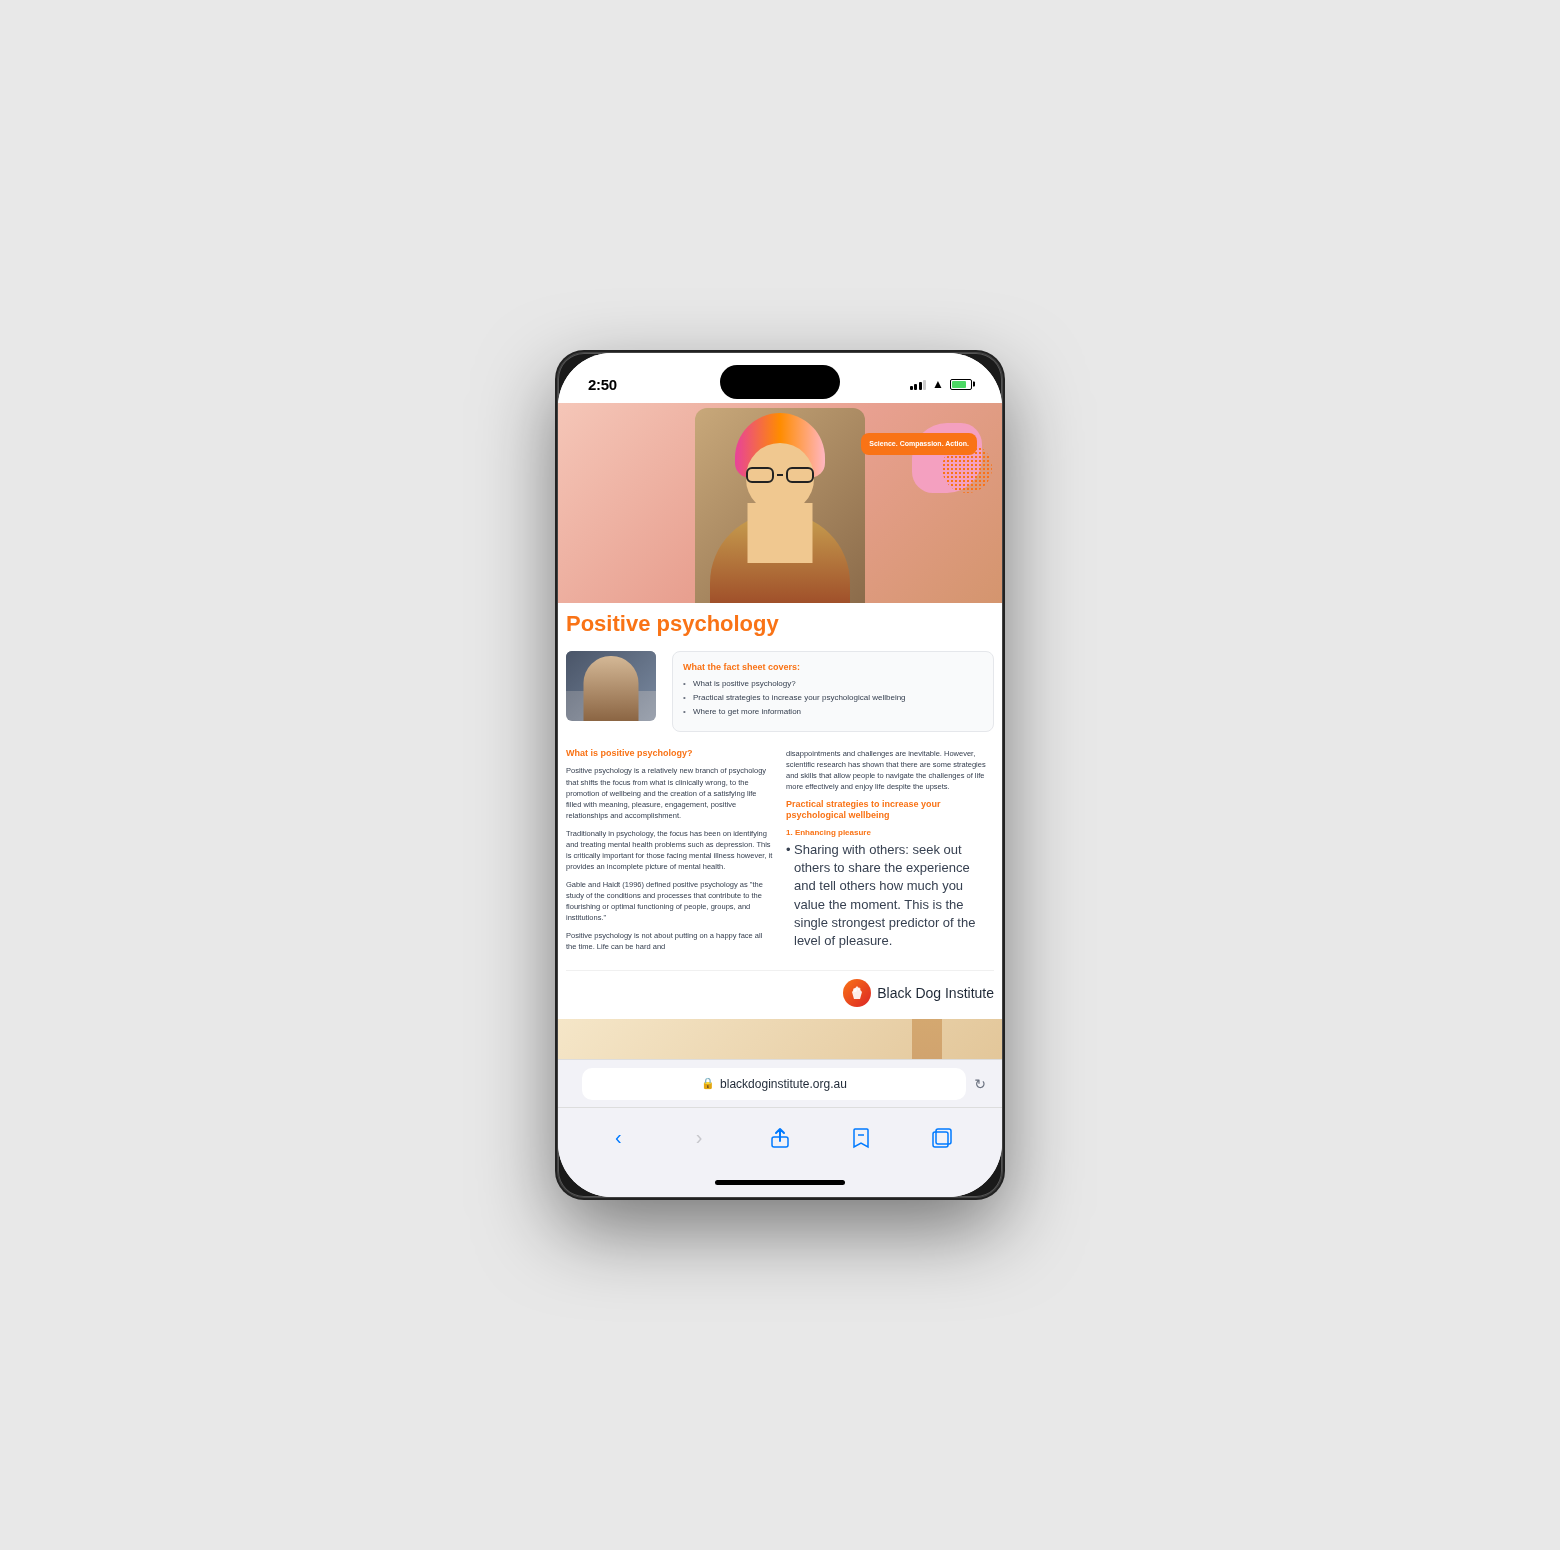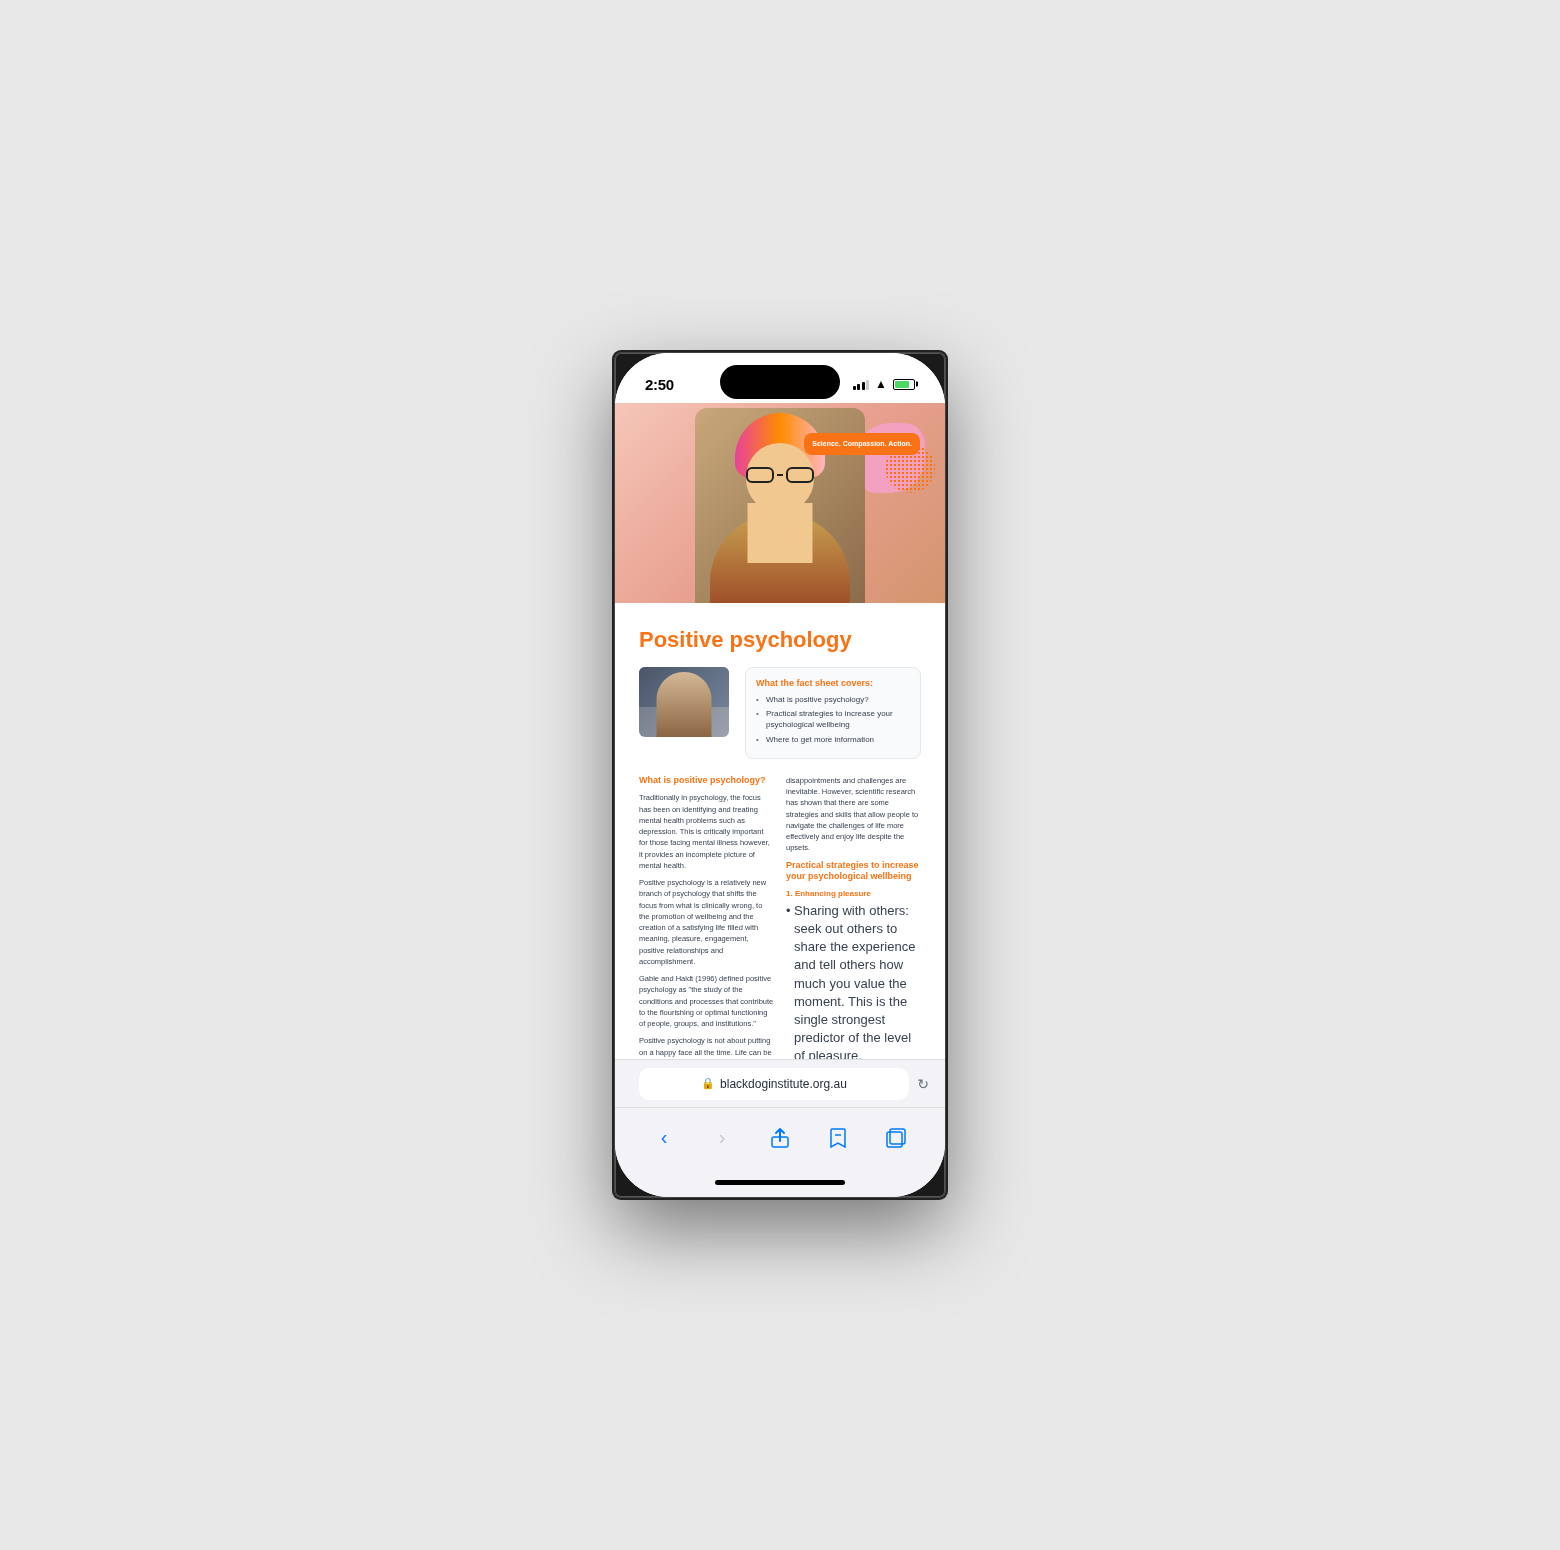--- a/index.html
+++ b/index.html
@@ -6,24 +6,24 @@
     body {
       background: #e8e8e8;
       display: flex;
       justify-content: center;
       align-items: center;
       min-height: 100vh;
       font-family: -apple-system, BlinkMacSystemFont, 'Helvetica Neue', Arial, sans-serif;
     }
 
     .phone-outer {
-      width: 330px;
+      width: 444px;
       height: 844px;
       background: #1a1a1a;
-      border-radius: 6px;
+      border-radius: 26px;
       position: relative;
       box-shadow:
         0 0 0 1px #444,
         0 0 0 3px #222,
         0 30px 80px rgba(0,0,0,0.5),
         inset 0 0 0 1px #555;
       overflow: hidden;
     }
 
     
@@ -193,21 +193,21 @@
       padding: 6px 8px;
       border-radius: 8px;
       text-align: center;
       line-height: 1.4;
       z-index: 5;
     }
 
     
     .doc-content {
       background: #fff;
-      padding: 24px;
+      padding: 8px;
     }
 
     .doc-title {
       font-size: 22px;
       font-weight: 700;
       color: #f97316;
       margin-bottom: 14px;
     }
 
     
@@ -524,22 +524,22 @@
               <li>Practical strategies to increase your psychological wellbeing</li>
               <li>Where to get more information</li>
             </ul>
           </div>
         </div>
 
         <div class="article-cols">
 
           <div>
             <div class="article-section-title">What is positive psychology?</div>
+            <div class="article-text">Positive psychology is a relatively new branch of psychology that shifts the focus from what is clinically wrong, to the promotion of wellbeing and the creation of a satisfying life filled with meaning, pleasure, engagement, positive relationships and accomplishment.</div>
             <div class="article-text">Traditionally in psychology, the focus has been on identifying and treating mental health problems such as depression. This is critically important for those facing mental illness however, it provides an incomplete picture of mental health.</div>
-            <div class="article-text">Positive psychology is a relatively new branch of psychology that shifts the focus from what is clinically wrong, to the promotion of wellbeing and the creation of a satisfying life filled with meaning, pleasure, engagement, positive relationships and accomplishment.</div>
             <div class="article-text">Gable and Haidt (1996) defined positive psychology as "the study of the conditions and processes that contribute to the flourishing or optimal functioning of people, groups, and institutions."</div>
             <div class="article-text">Positive psychology is not about putting on a happy face all the time. Life can be hard and</div>
           </div>
 
           <div>
             <div class="article-text">disappointments and challenges are inevitable. However, scientific research has shown that there are some strategies and skills that allow people to navigate the challenges of life more effectively and enjoy life despite the upsets.</div>
             <div class="article-section-title">Practical strategies to increase your psychological wellbeing</div>
             <div class="article-numbered">1.  Enhancing pleasure</div>
             <div class="article-bullet">Sharing with others: seek out others to share the experience and tell others how much you value the moment. This is the single strongest predictor of the level of pleasure.</div>
           </div>

